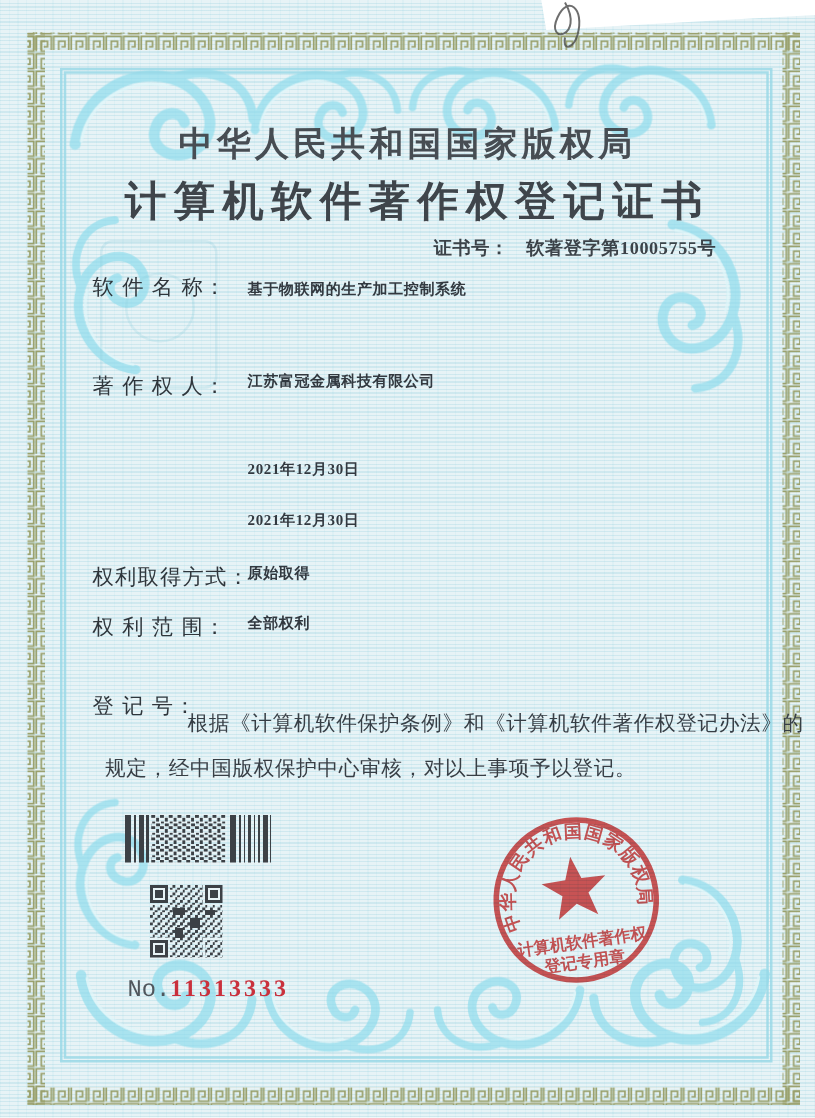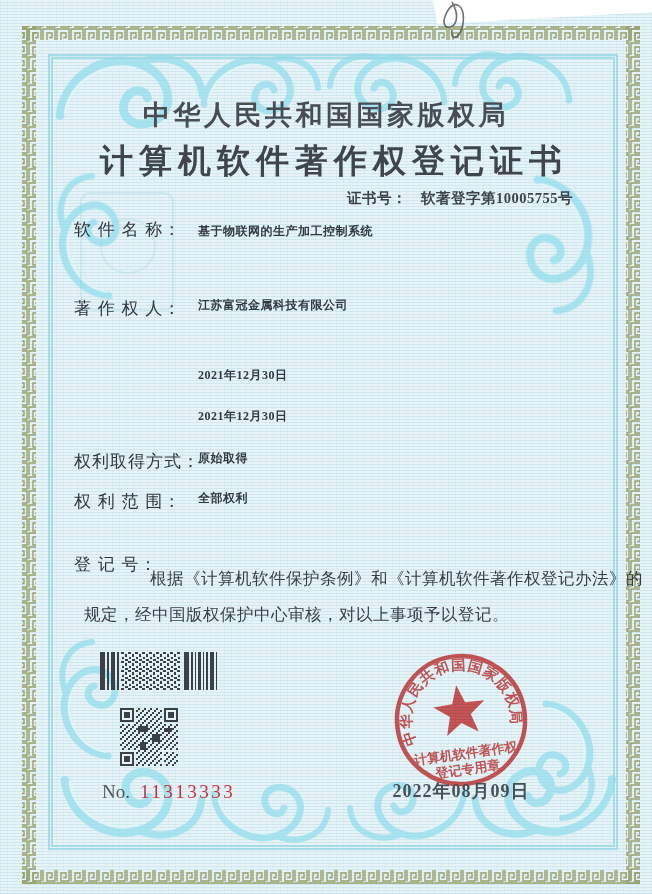--- a/index.html
+++ b/index.html
@@ -27,22 +27,22 @@
   .fvalue{position:absolute;left:124px;top:0;font-family:"Liberation Serif",serif;
     font-weight:bold;font-size:12px;color:#323940;letter-spacing:.5px;}
   .vline{display:block;line-height:26px;}
   .stmt{position:absolute;font-family:"Liberation Serif",serif;font-size:16.5px;
     color:#373e45;letter-spacing:.5px;}
   .stmt1{left:106px;top:568px;margin-left:44px;}
   .stmt2{left:72px;top:604px;margin-left:12px;}
   .barcode{position:absolute;left:100px;top:652px;}
   .qrcode{position:absolute;left:120px;top:708px;}
   .serial{position:absolute;left:102px;top:781px;font-family:"Liberation Serif",serif;font-size:19px;}
-  .serial .no{color:#50565c;margin-right:10px;}
-  .serial .num{color:#c9303c;letter-spacing:2.5px;}
+  .serial .no{color:#50565c;font-family:Liberation Mono, monospace;}
+  .serial .num{color:#c9303c;letter-spacing:2.5px;font-weight:bold;}
   .seal{position:absolute;left:379px;top:638px;mix-blend-mode:multiply;opacity:.9;}
   .issue-date{position:absolute;left:386px;top:779px;width:150px;text-align:center;
     font-family:"Liberation Serif",serif;font-weight:bold;font-size:18px;color:#464e56;letter-spacing:1px;}
   .penmark{position:absolute;left:0;top:0;width:652px;height:894px;pointer-events:none;}
 </style>
 </head>
 <body>
 
 <div class="paper">
 
@@ -186,20 +186,19 @@
       <polygon points="0,-35 6.5,-16.9 25.7,-16.3 10.5,-4.6 15.9,13.8 0,3 -15.9,13.8 -10.5,-4.6 -25.7,-16.3 -6.5,-16.9"></polygon>
       <text y="38" text-anchor="middle" font-size="13" font-weight="bold">计算机软件著作权</text>
       <text y="54" text-anchor="middle" font-size="13" font-weight="bold">登记专用章</text>
     </g>
   </svg>
 
   <div class="serial">
     <span class="no">No.</span><span class="num">11313333</span>
   </div>
 
-  <div class="issue-date">2022年08月09日</div>
 
   <svg class="penmark" viewBox="0 0 652 894">
     <polygon points="433,0 652,0 652,12 437,24" fill="#ffffff"></polygon>
     <path d="M452,2 C468,30 436,36 446,14 C454,-4 468,6 462,28 C459,38 450,42 452,30" fill="none" stroke="#4a4a4a" stroke-width="1.6" opacity="0.8"></path>
   </svg>
 
 </div>
 
 </body></html>

